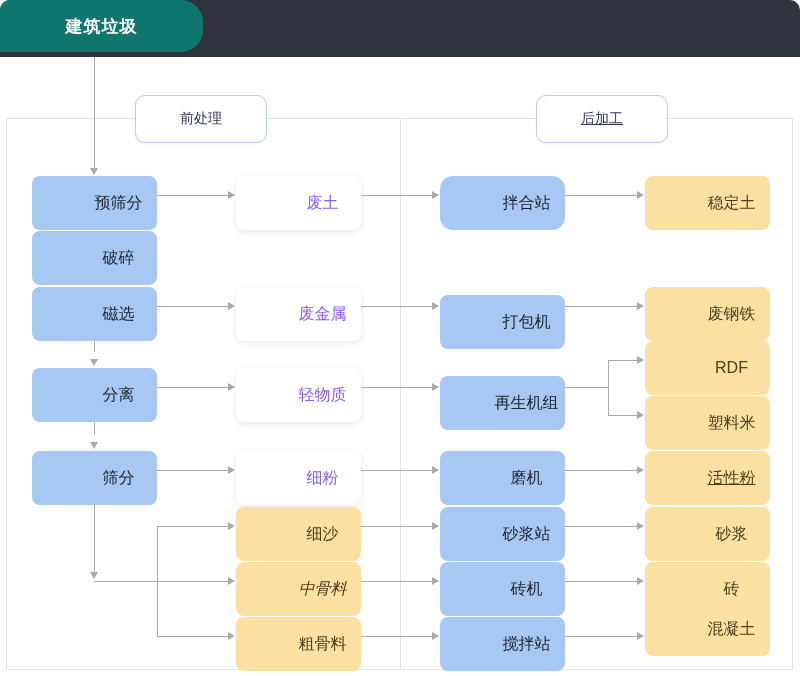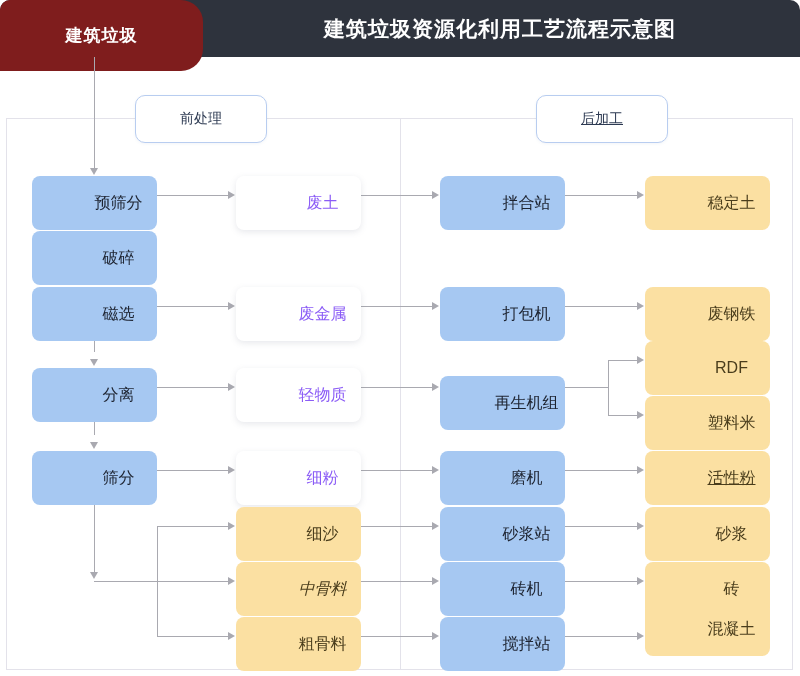--- a/index.html
+++ b/index.html
@@ -16,22 +16,22 @@
     position:absolute;left:0;top:0;width:800px;height:57px;
     background:#2e333d;
     border-top-left-radius:10px;border-top-right-radius:10px;
   }
   .header-title{
     position:absolute;left:200px;top:0;width:600px;height:57px;
     display:flex;align-items:center;justify-content:center;
     color:#ffffff;font-size:21px;font-weight:bold;letter-spacing:1px;
   }
   .header-tab{
-    position:absolute;left:0;top:0;width:203px;height:71px;
-    background:#7f1d1d;
+    position:absolute;left:0;top:0;width:203px;height:52px;
+    background:#0f766e;
     border-top-left-radius:10px;
     border-bottom-right-radius:22px;
     border-top-right-radius:22px;
     display:flex;align-items:center;justify-content:center;
     color:#ffffff;font-size:17px;font-weight:bold;letter-spacing:1px;
   }
 
   
   .frame{
     position:absolute;left:6px;top:118px;width:787px;height:552px;
@@ -90,21 +90,20 @@
     border-left:4px solid transparent;border-right:4px solid transparent;
     border-top:7px solid #a9a9b0;
   }
 </style>
 </head>
 <body>
 
 <div id="stage">
 
   <div class="header-bar"></div>
-  <div class="header-title">建筑垃圾资源化利用工艺流程示意图</div>
   <div class="header-tab">建筑垃圾</div>
 
   <div class="frame"></div>
   <div class="divider-v"></div>
 
   <div class="pill pre">前处理</div>
   <div class="pill post">后加工</div>
 
   <div>
 
@@ -206,22 +205,22 @@
     <div class="node white  c2" style="top:176px;">废土</div>
     <div class="node white  c2" style="top:287px;">废金属</div>
     <div class="node white  c2" style="top:368px;">轻物质</div>
     <div class="node white  c2" style="top:451px;">细粉</div>
     <div class="node yellow c2" style="top:507px;">细沙</div>
     <div class="node yellow c2" style="top:562px;font-style:italic;">中骨料</div>
     <div class="node yellow c2" style="top:617px;">粗骨料</div>
   </div>
 
   <div>
-    <div class="node blue c3" style="top:176px;">拌合站</div>
-    <div class="node blue c3" style="top:287px;">打包机</div>
+    <div class="node blue c3" style="top:176px;border-radius:13px;">拌合站</div>
+    <div class="node blue c3" style="top:295px;">打包机</div>
     <div class="node blue c3" style="top:376px;">再生机组</div>
     <div class="node blue c3" style="top:451px;">磨机</div>
     <div class="node blue c3" style="top:507px;">砂浆站</div>
     <div class="node blue c3" style="top:562px;">砖机</div>
     <div class="node blue c3" style="top:617px;">搅拌站</div>
   </div>
 
   <div>
     <div class="node yellow c4" style="top:176px;">稳定土</div>
     <div class="node yellow c4" style="top:287px;">废钢铁</div>

